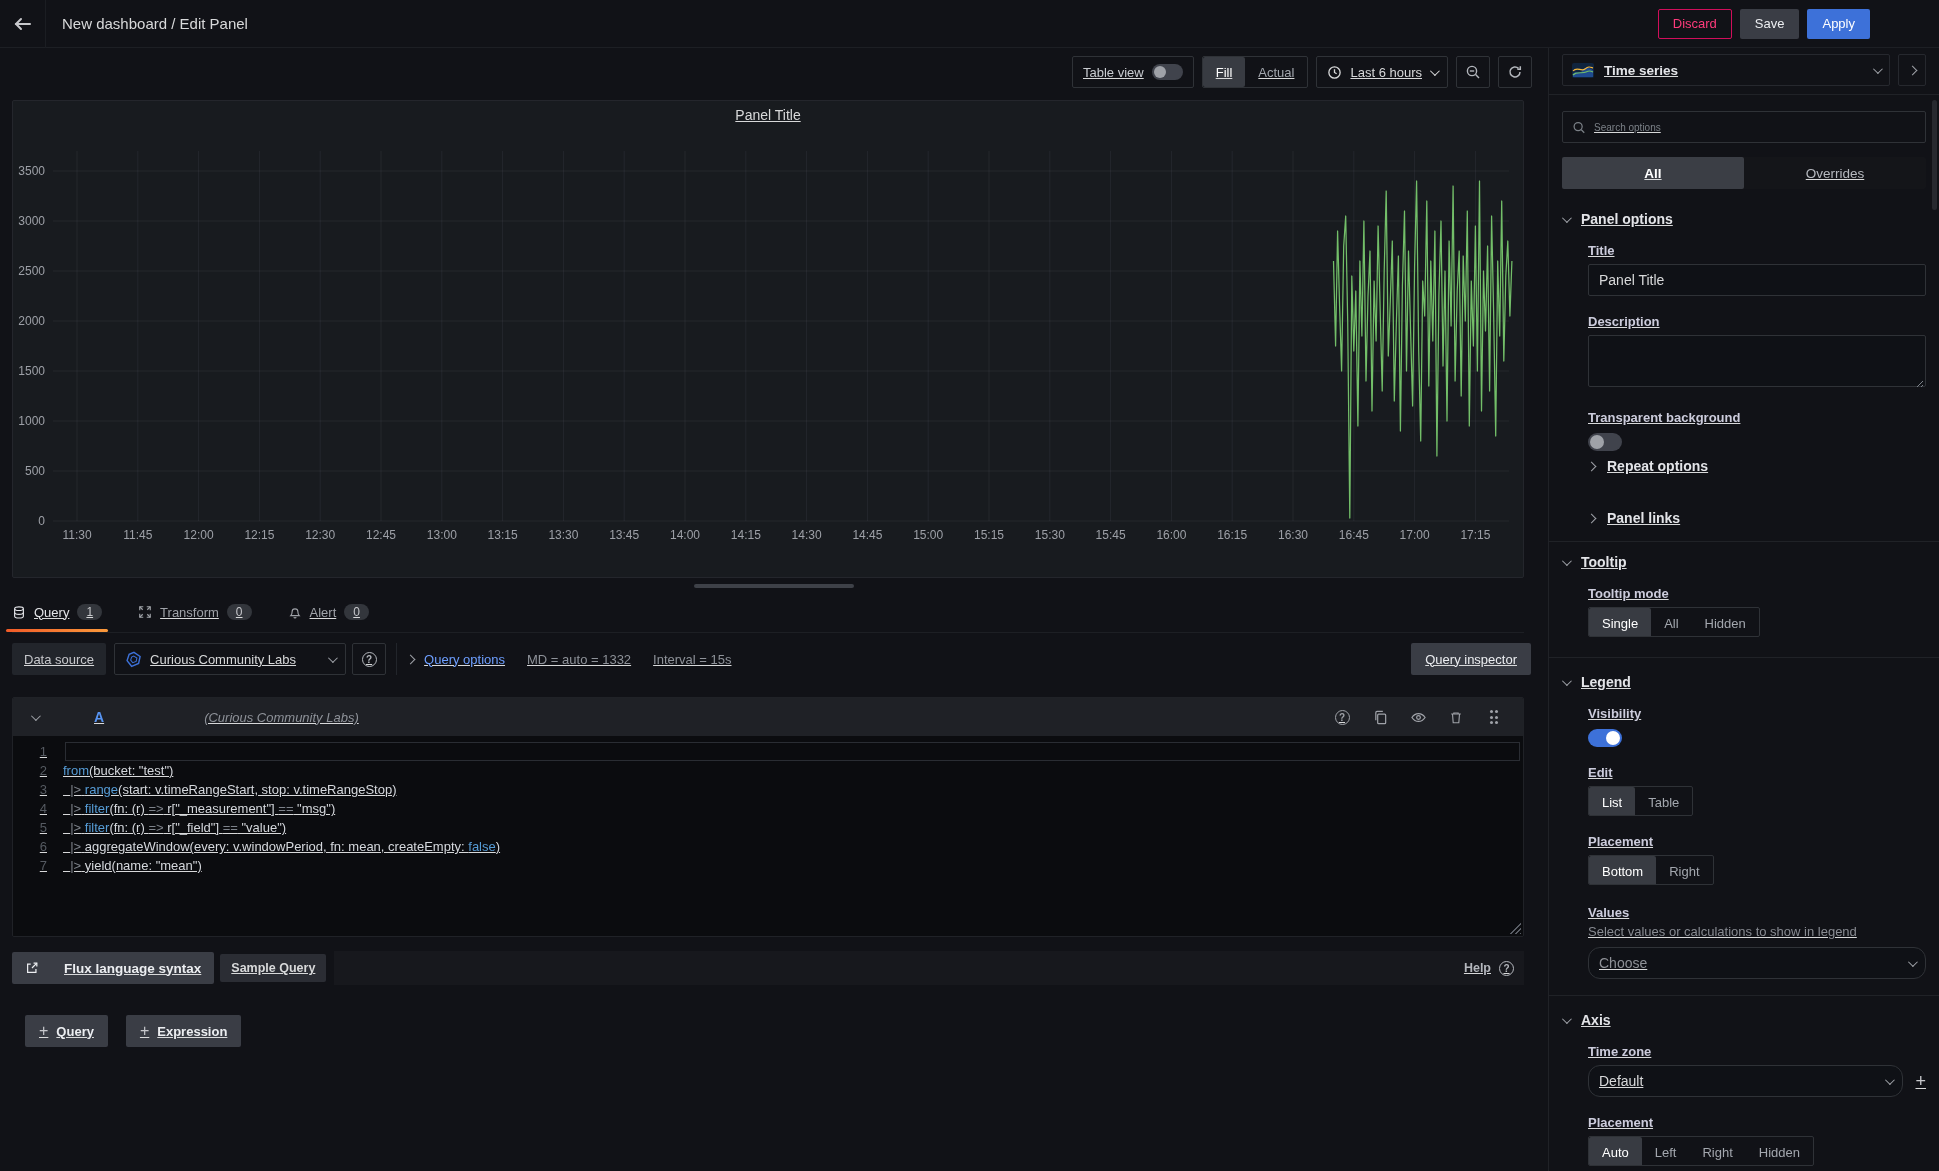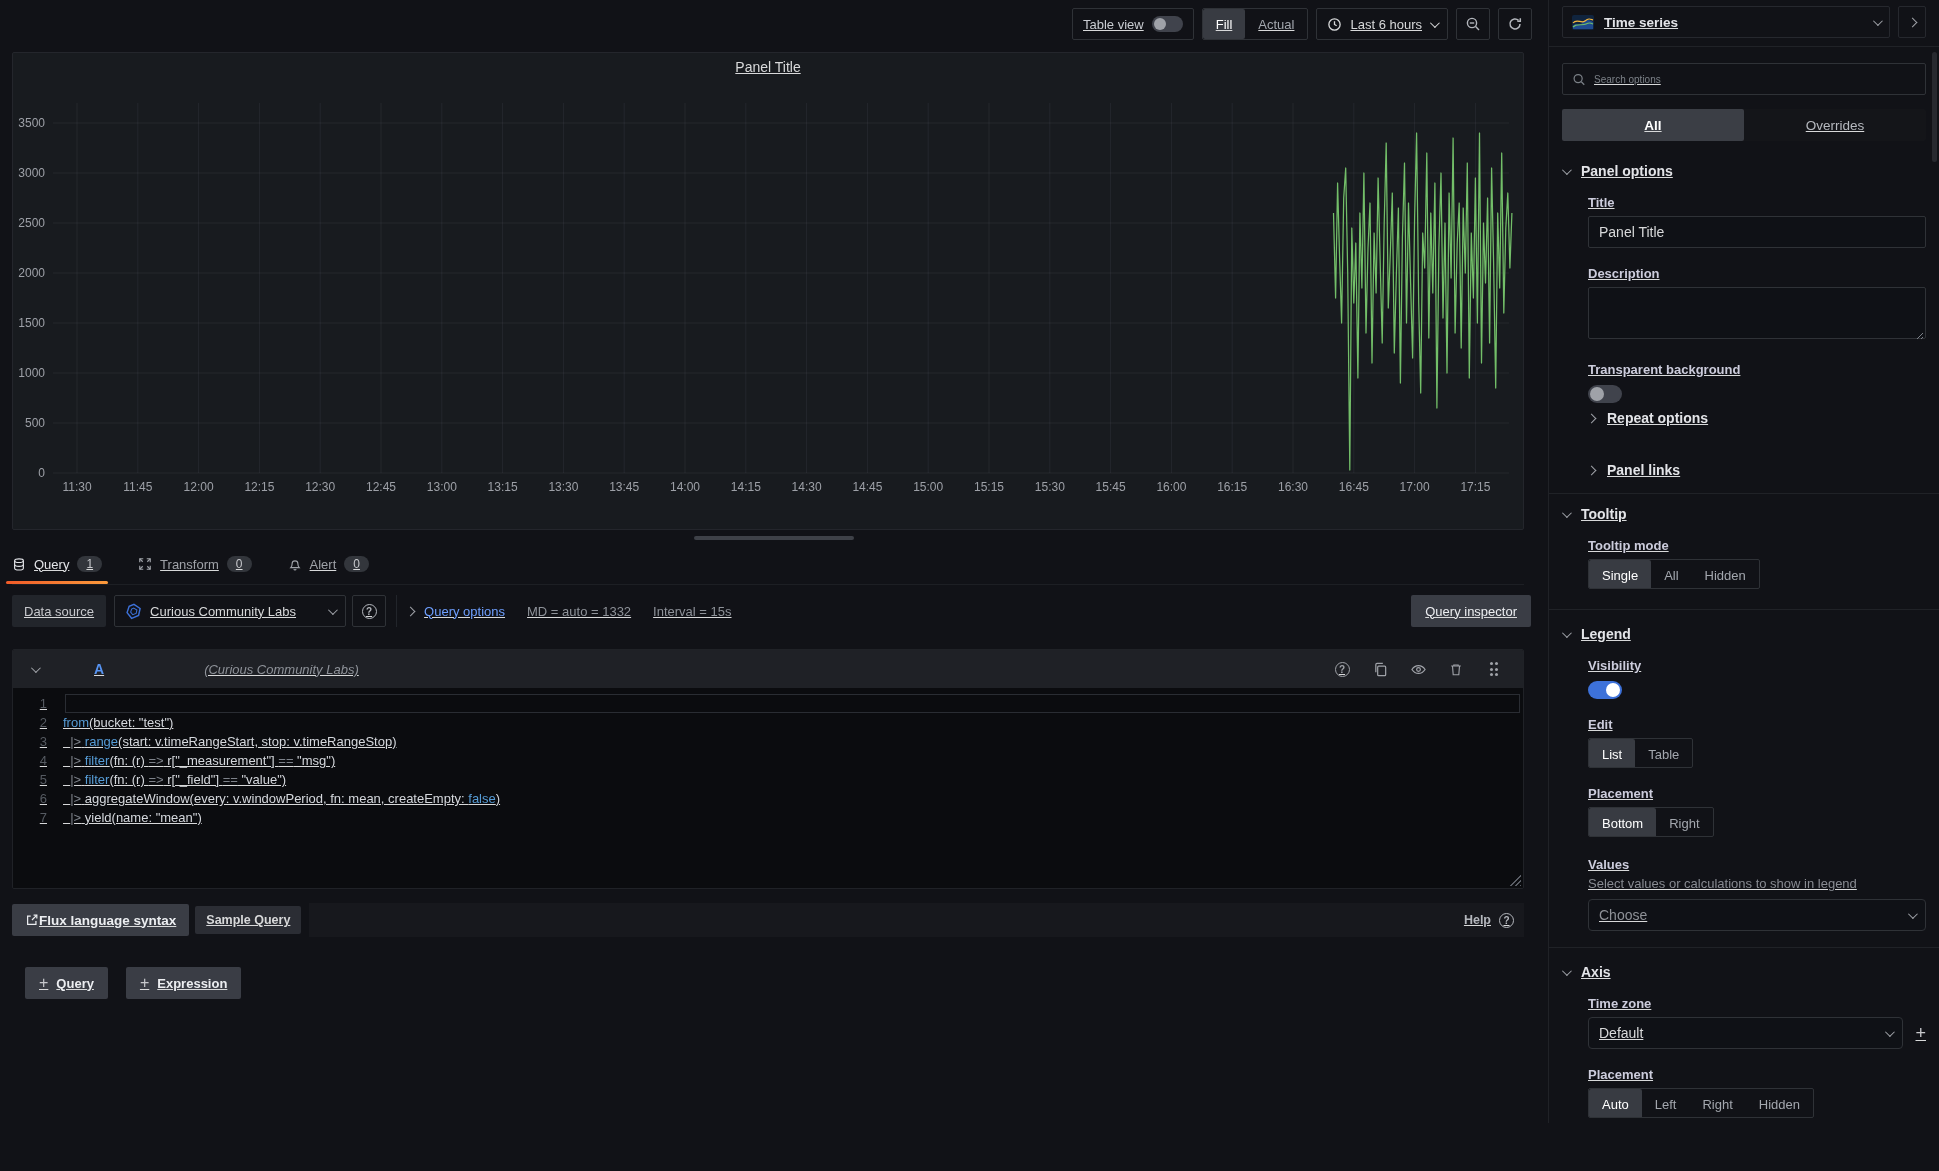--- a/index.html
+++ b/index.html
@@ -81,21 +81,21 @@
   .code{background:#0b0c0f;height:200px;position:relative;padding-top:6px;font-family:"DejaVu Sans Mono","Liberation Mono",monospace;font-size:13px;line-height:19px;}
   .code-row{display:flex;}
   .gutter{width:50px;flex:none;text-align:right;padding-right:16px;color:#565b62;user-select:none;}
   .code-text{white-space:pre;color:#d5d8dd;}
   .code-text .fn{color:#569cd6;}
   .code-text .op{color:#7d828a;}
   .cur-line{position:absolute;left:52px;right:3px;top:6px;height:19px;border:1px solid #2a2d33;}
   .code-resize{position:absolute;right:2px;bottom:2px;width:12px;height:12px;clip-path:polygon(100% 0,100% 100%,0 100%);background:repeating-linear-gradient(135deg,transparent 0 2px,#5a5e66 2px 3.5px);cursor:nwse-resize;}
 
   .ed-footer{margin:14px 24px 0 12px;display:flex;align-items:center;height:34px;}
-  .flux-btn{height:32px;display:flex;align-items:center;gap:0;background:#3a3d45;border-radius:2px;padding:0 13px;font-weight:700;font-size:13.5px;color:#eceef1;cursor:pointer;}
+  .flux-btn{height:32px;display:flex;align-items:center;gap:25px;background:#3a3d45;border-radius:2px;padding:0 13px;font-weight:700;font-size:13.5px;color:#eceef1;cursor:pointer;}
   .sample-btn{height:28px;display:flex;align-items:center;background:#2b2d34;border-radius:2px;padding:0 11px;margin-left:6px;font-weight:700;font-size:12.5px;color:#d8d9da;cursor:pointer;}
   .footer-bar{flex:1;align-self:stretch;background:#17181d;margin-left:8px;display:flex;align-items:center;justify-content:flex-end;gap:8px;padding-right:10px;color:#b4b7bd;}
   .help-lbl{font-weight:700;font-size:12.5px;cursor:pointer;}
 
   .actions{margin:30px 0 0 25px;display:flex;gap:18px;}
   .act-btn{height:32px;display:flex;align-items:center;gap:8px;background:#3a3d45;border-radius:2px;padding:0 14px;font-weight:700;font-size:13px;color:#eceef1;cursor:pointer;}
   .plus{font-weight:400;font-size:16px;color:#c7c8cc;}
 
   
   .viz-row{margin-top:6px;display:flex;align-items:center;gap:8px;}
@@ -113,21 +113,21 @@
   .section-head{display:flex;align-items:center;gap:12px;color:#9fa2a8;cursor:pointer;}
   .section-head .st{font-size:14px;font-weight:700;color:#e3e4e8;}
   .sec-body{padding-left:26px;}
   .opt-label{margin-top:16px;font-size:13px;font-weight:700;color:#ccccdc;}
   .opt-desc{margin-top:4px;font-size:13px;color:#888b92;}
   .txt-input{margin-top:6px;height:32px;width:100%;background:#0f1116;border:1px solid #2f3237;border-radius:2px;color:#d8d9da;font-size:14px;padding:0 10px;outline:none;}
   .txt-input::placeholder{color:#8e9197;}
   .txt-area-wrap{position:relative;margin-top:6px;}
   .txt-area{height:52px;width:100%;background:#0f1116;border:1px solid #2f3237;border-radius:2px;resize:none;outline:none;color:#d8d9da;padding:6px 10px;}
   .ta-corner{position:absolute;right:3px;bottom:3px;width:9px;height:9px;clip-path:polygon(100% 0,100% 100%,0 100%);background:repeating-linear-gradient(135deg,transparent 0 2px,#7d828a 2px 3px);}
-  .fake-select{margin-top:8px;height:32px;border:1px solid #2f3237;border-radius:4px;background:#0f1116;display:flex;align-items:center;padding:0 10px;cursor:pointer;color:#8e9197;font-size:14px;}
+  .fake-select{margin-top:8px;height:32px;border:1px solid #2f3237;border-radius:12px;background:#0f1116;display:flex;align-items:center;padding:0 10px;cursor:pointer;color:#8e9197;font-size:14px;}
   .fake-select .val{flex:1;}
   .fake-select.filled{color:#d8d9da;}
   .collapsed-row{margin-top:0;height:30px;display:flex;align-items:center;gap:12px;color:#9fa2a8;cursor:pointer;}
   .collapsed-row .ct{font-size:14px;font-weight:700;color:#e3e4e8;}
   .mt8{margin-top:8px;} .mt6{margin-top:6px;} .mt16{margin-top:16px;} .mt20{margin-top:20px;} .mt22{margin-top:22px;} .mt12{margin-top:12px;}
   .seg.sm .seg-btn{height:30px;}
   .seg.sm{height:30px;}
   .tz-row{display:flex;align-items:center;gap:12px;margin-top:6px;}
   .tz-row .fake-select{flex:1;margin-top:0;}
   .plus-ic{font-size:18px;color:#c7c8cc;cursor:pointer;line-height:1;}
@@ -137,20 +137,34 @@
   .qmark{width:15px;height:15px;border:1.3px solid currentColor;border-radius:50%;display:inline-flex;align-items:center;justify-content:center;font-size:10px;font-weight:700;}
   .qmark::after{content:"?";}
   .dots6{display:grid;grid-template-columns:repeat(2,3px);grid-template-rows:repeat(3,3px);gap:2.5px;}
   .dots6 i{width:3px;height:3px;border-radius:50%;background:currentColor;}
 </style>
 </head>
 <body>
 
 <div class="app">
 
+  <header class="topbar">
+    <div class="back-btn">
+      <svg class="ic-svg" width="18" height="16" viewBox="0 0 18 16" fill="none" stroke="currentColor" stroke-width="2" stroke-linecap="round">
+          <path d="M16 8H2"></path>
+          <path d="M7 3L2 8l5 5"></path>
+        </svg>
+    </div>
+    <div class="crumb">New dashboard / Edit Panel</div>
+    <div class="topbar-actions">
+      <div class="btn btn-danger">Discard</div>
+      <div class="btn btn-secondary">Save</div>
+      <div class="btn btn-primary">Apply</div>
+    </div>
+  </header>
 
   <div class="workbench">
 
     <div class="main">
 
       <div class="ptoolbar">
         <div class="tool-box">
           <span>Table view</span>
           <div class="toggle">
               <div class="knob"></div>

